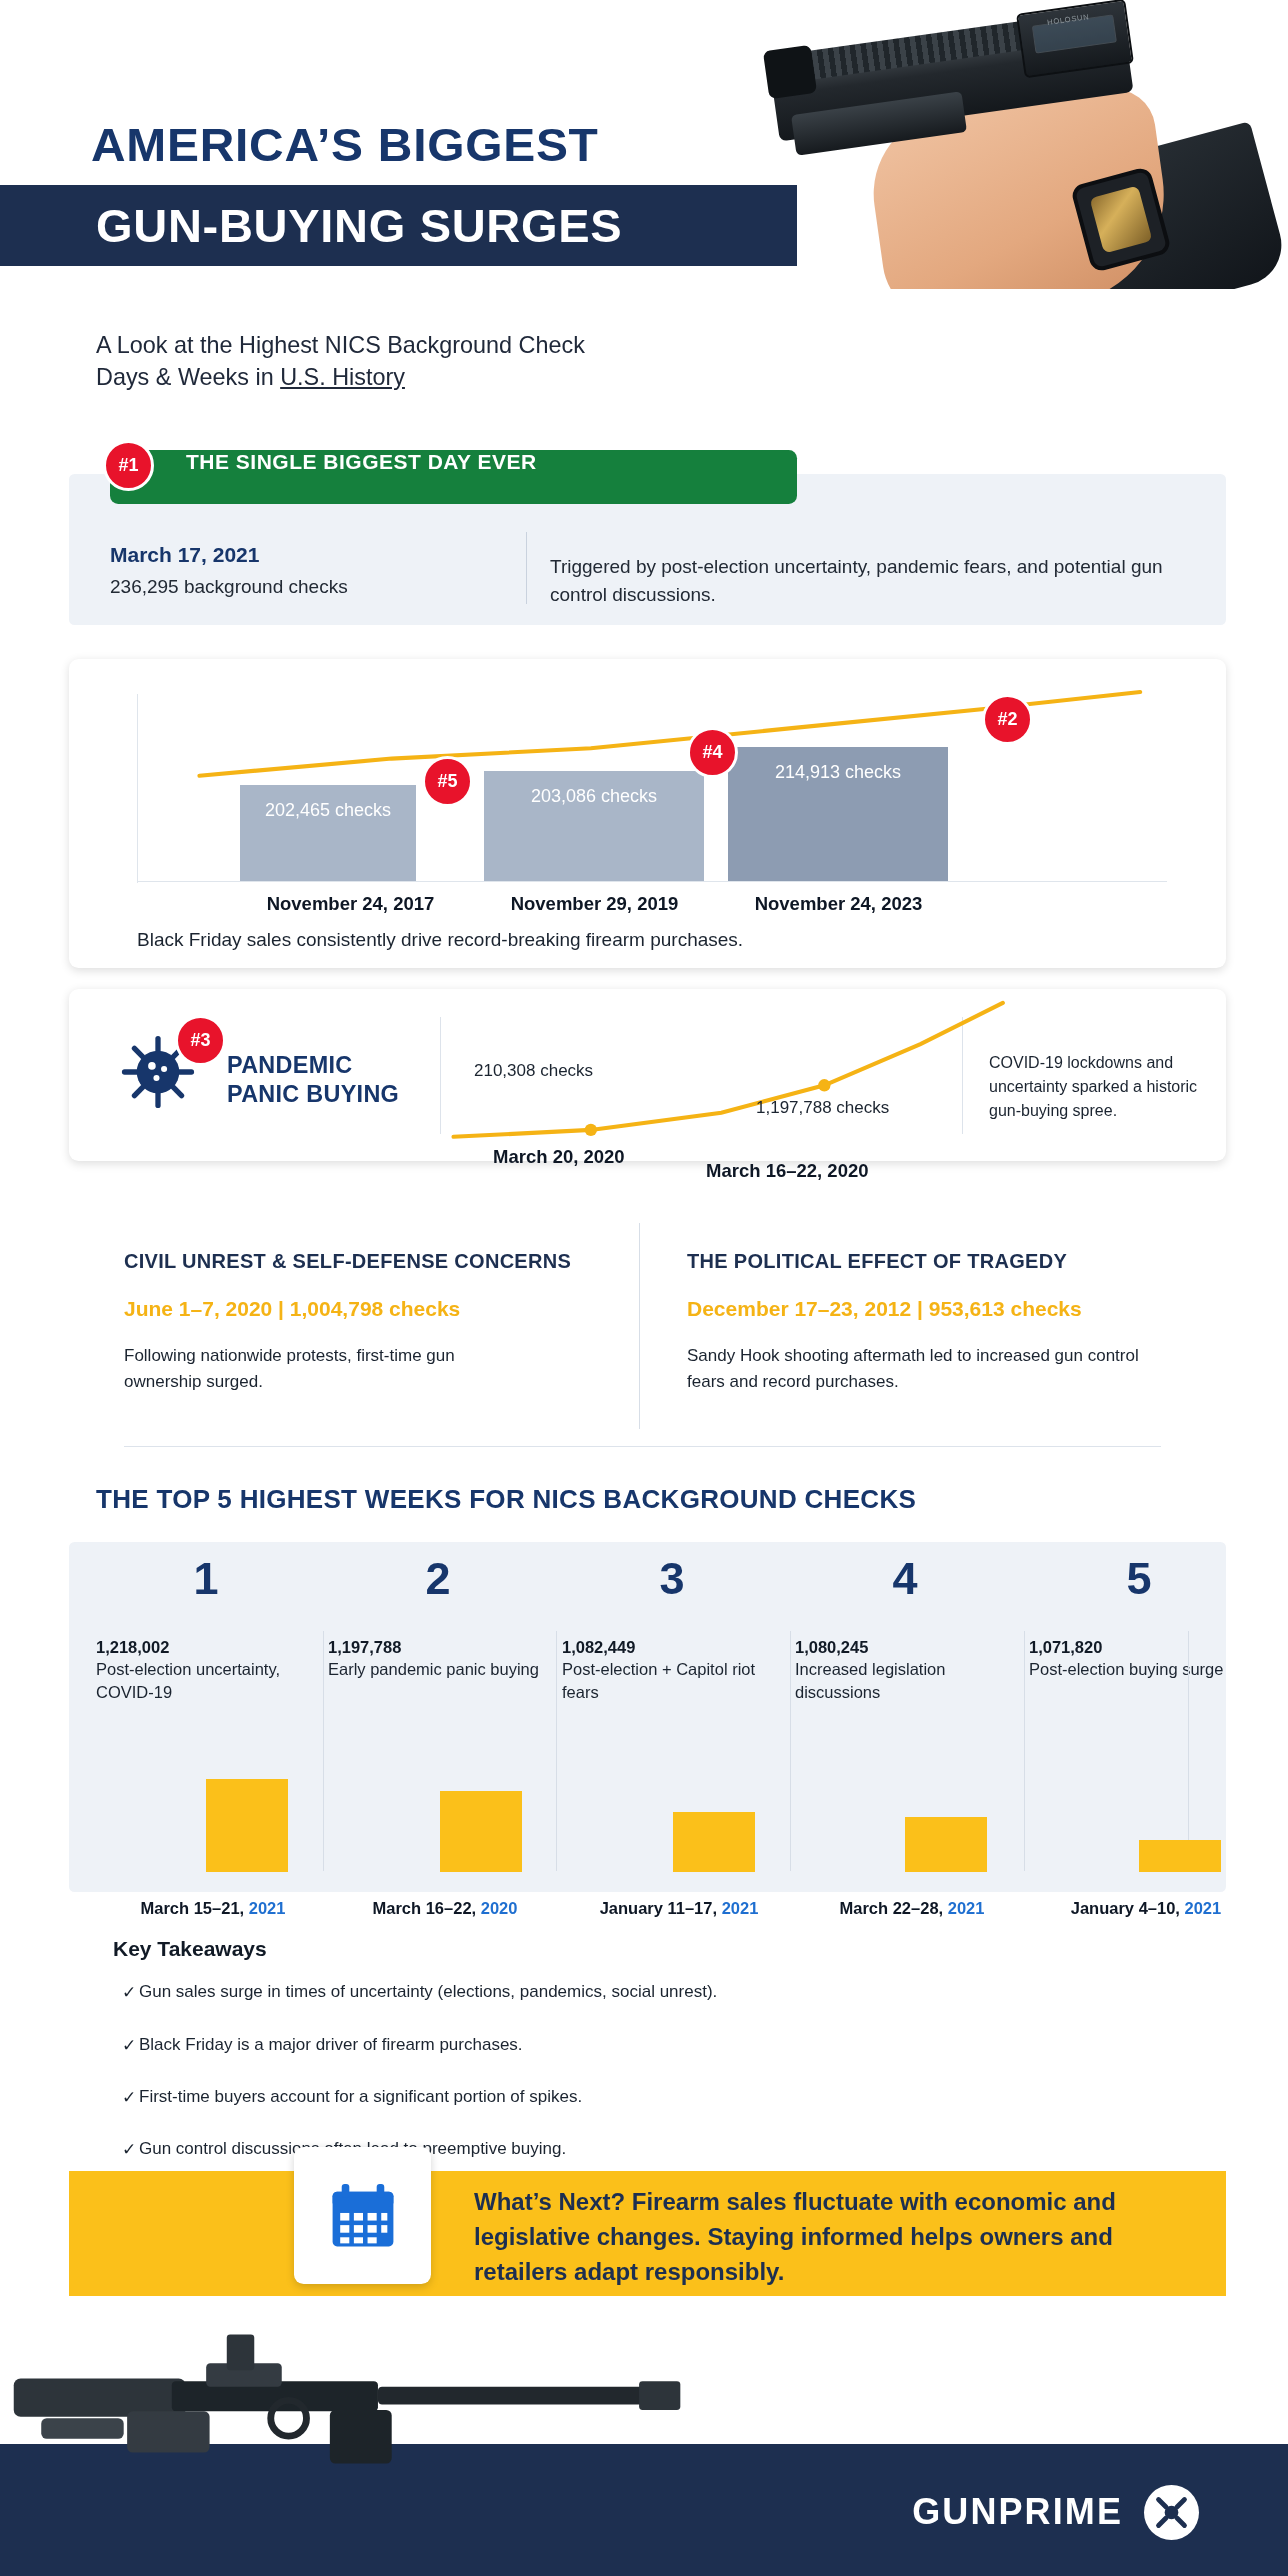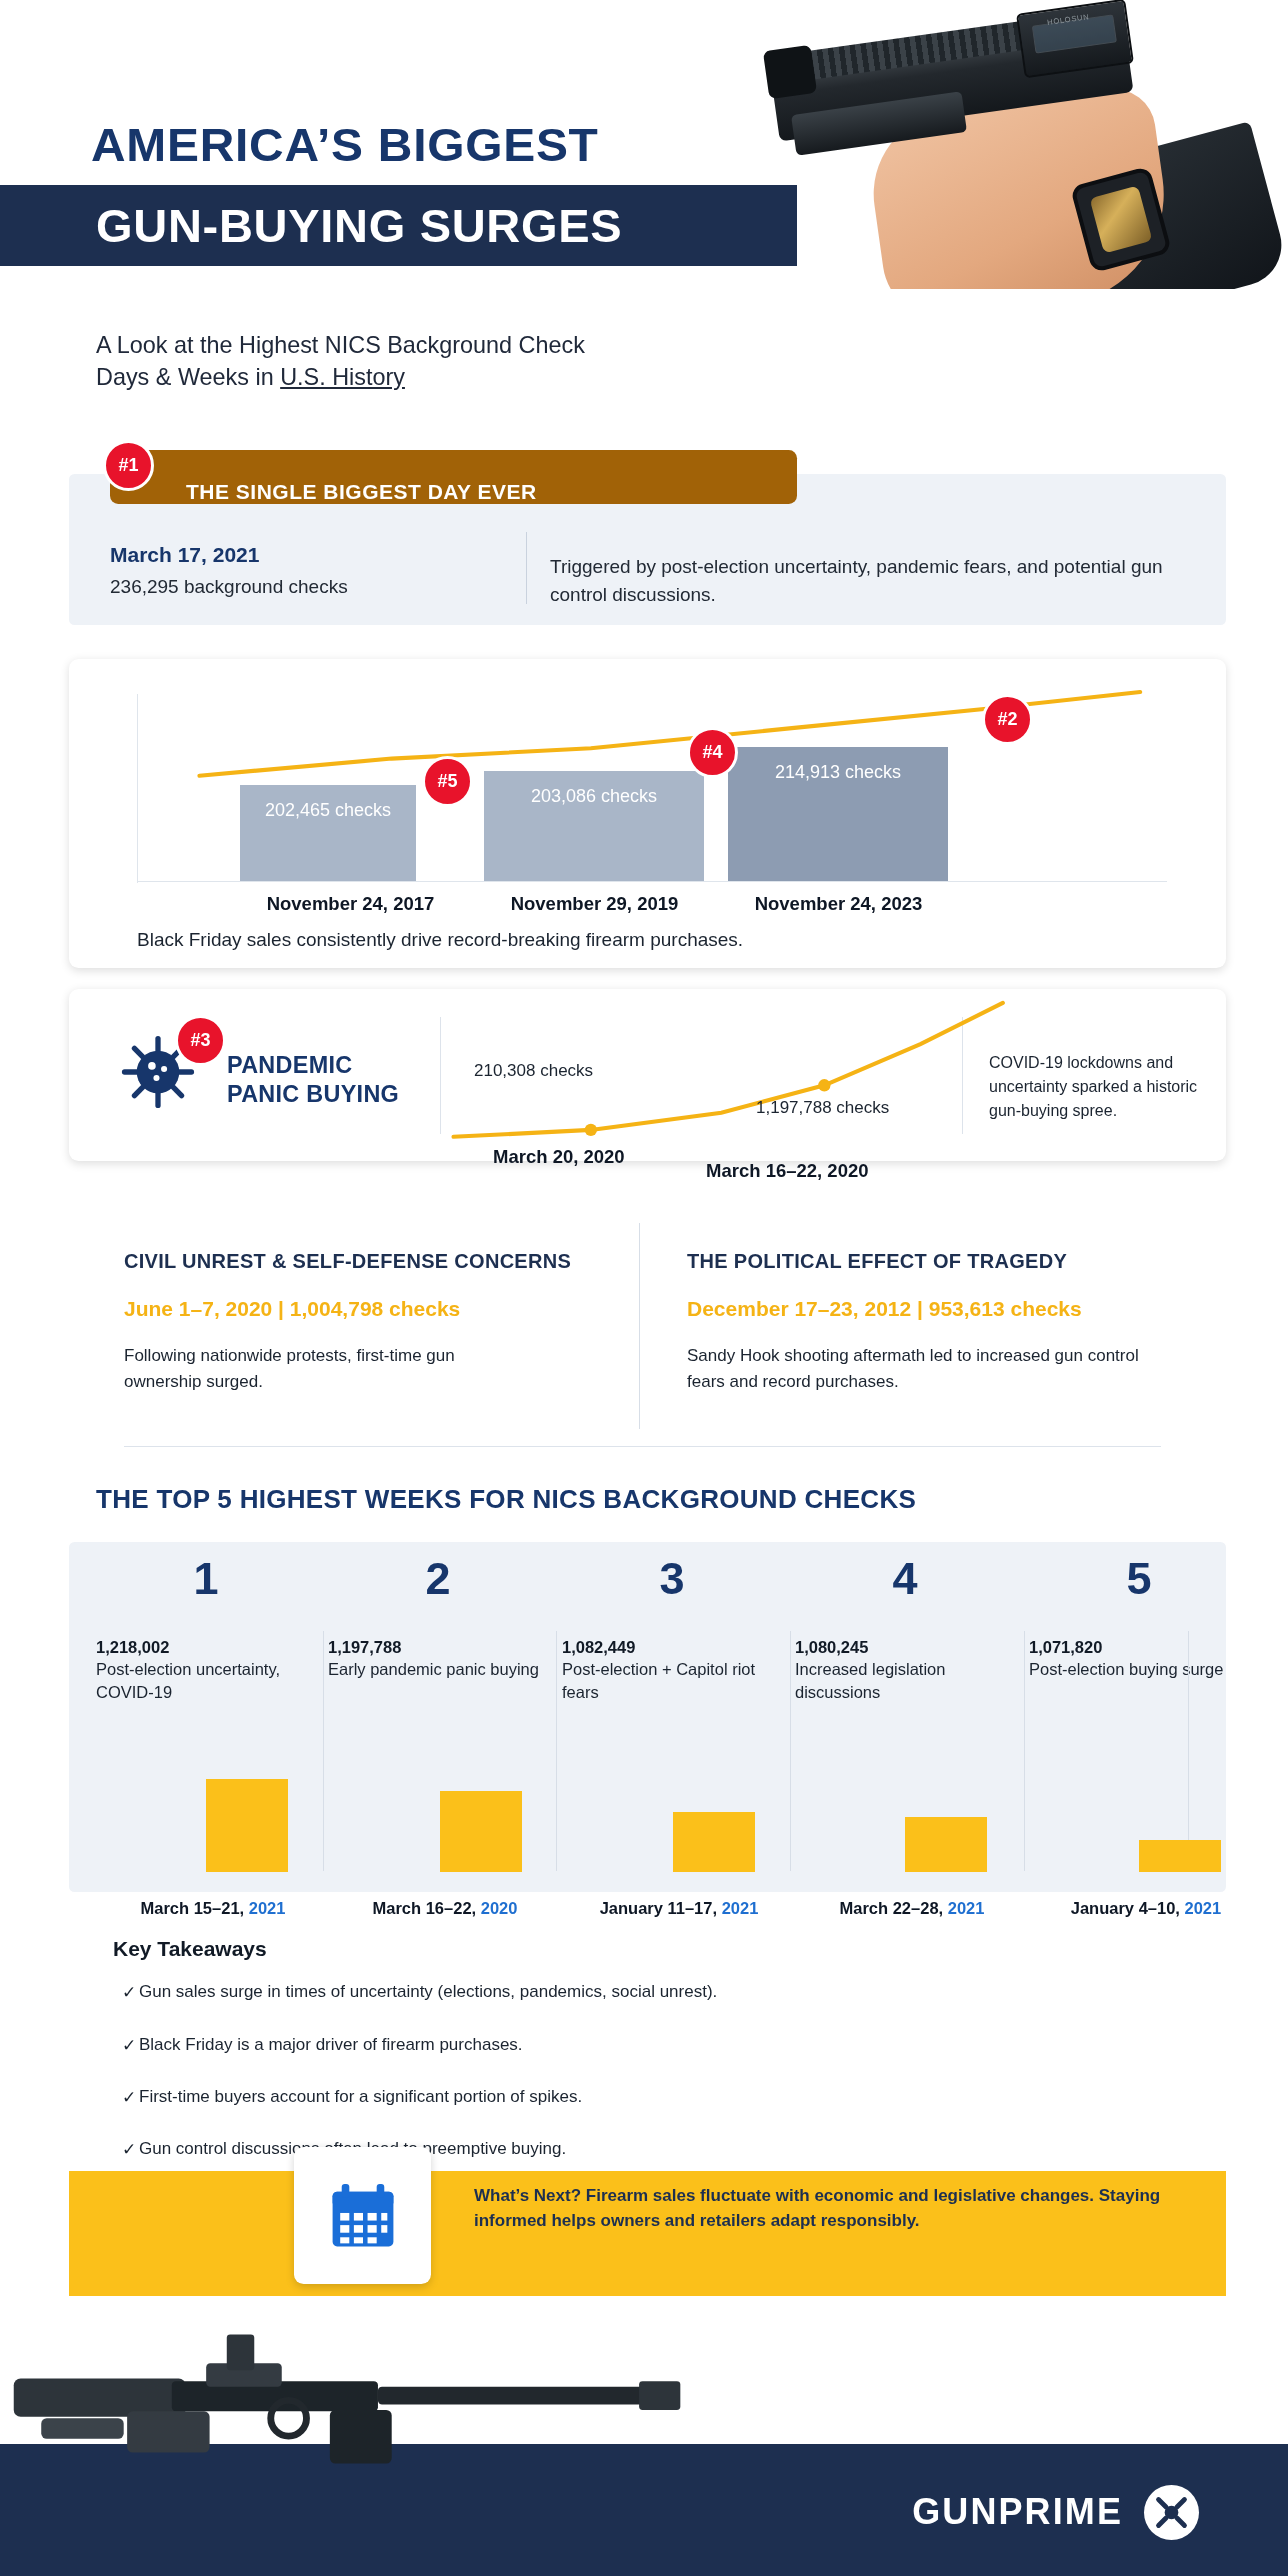--- a/index.html
+++ b/index.html
@@ -161,23 +161,23 @@
     position: absolute;
     left: 69px; top: 474px;
     width: 1157px; height: 151px;
     background: #eef2f7;
     border-radius: 5.5px;
   }
   .pill-dark {
     position: absolute;
     left: 110px; top: 450px;
     width: 687px; height: 54px;
-    background: #a16207;
+    background: #15803d;
     border-radius: 8.2px;
-    display: flex; align-items: flex-end;
+    display: flex; align-items: flex-start;
     padding-left: 76px;
     color: #fff;
     font-size: 21px;
     font-weight: 800;
     letter-spacing: 0.5px;
   }
   .badge {
     position: absolute;
     width: 51px; height: 51px;
     background: #e8132b;
@@ -355,21 +355,21 @@
     position: absolute; left: 294px; top: 2147px;
     width: 137px; height: 137px;
     background: #ffffff;
     border-radius: 9.6px;
     box-shadow: 0 2.1px 8.2px rgba(0,0,0,.17);
     display: flex; align-items: center; justify-content: center;
   }
   .next-text {
     position: absolute; left: 474px; top: 2184px;
     width: 708px;
-    font-size: 17px; line-height: 1.46; font-weight: 800; color: #1d2f50;
+    font-size: 24px; line-height: 1.46; font-weight: 800; color: #1d2f50;
   }
 
   
   .footer-bar {
     position: absolute; left: 0; bottom: 0;
     width: 1288px; height: 132px;
     background: #1d2f50;
   }
   .rifle {
     position: absolute; left: 0; bottom: 82px; width: 859px; height: 179px;

